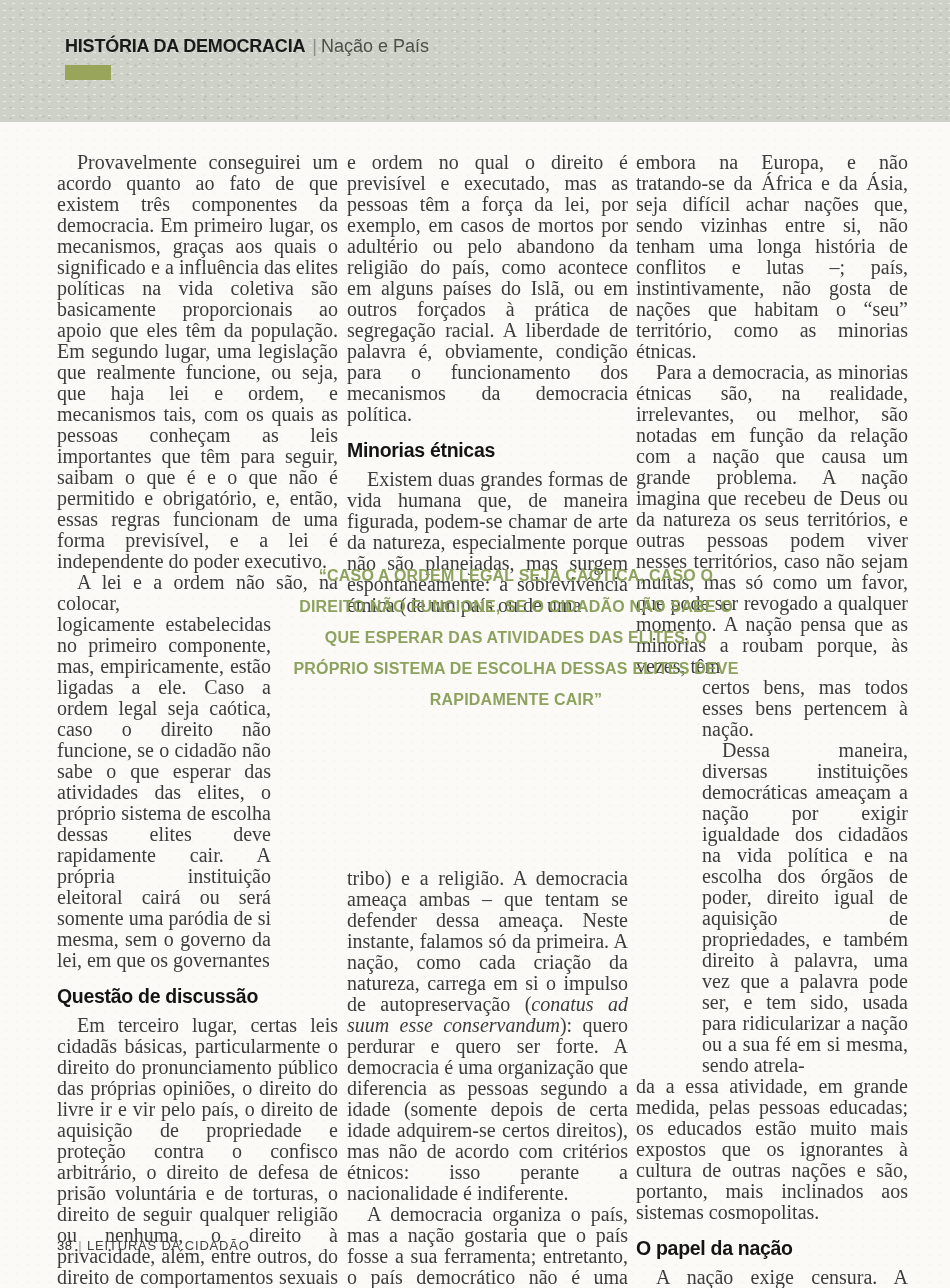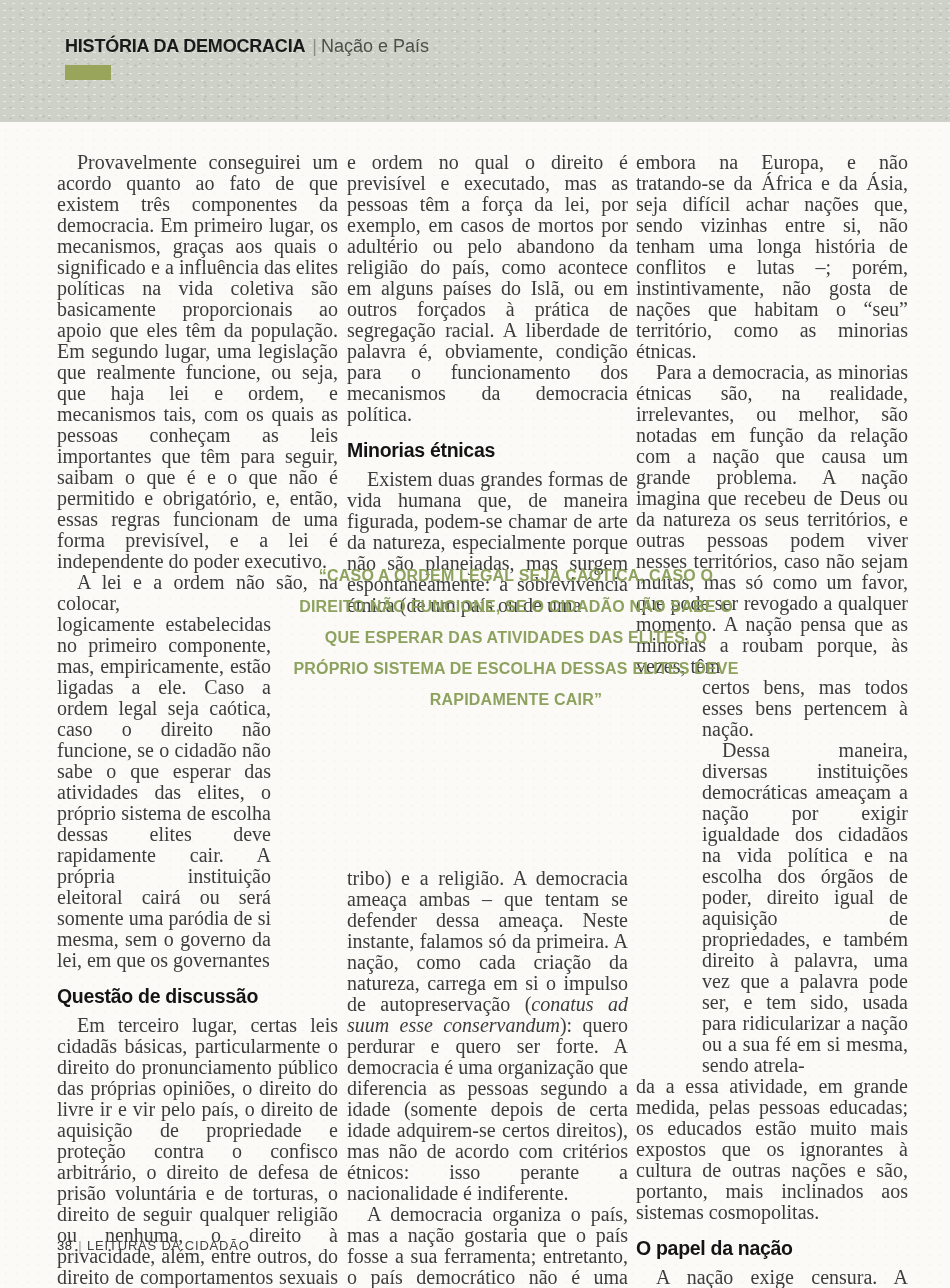--- a/index.html
+++ b/index.html
@@ -97,21 +97,21 @@
     <section class="col col2">
       <p class="bt">e ordem no qual o direito é previsível e executado, mas as pessoas têm a força da lei, por exemplo, em casos de mortos por adultério ou pelo abandono da religião do país, como acontece em alguns países do Islã, ou em outros forçados à prática de segregação racial. A liberdade de palavra é, obviamente, condição para o funcionamento dos mecanismos da democracia política.</p>
       <h2 class="heading">Minorias étnicas</h2>
       <p class="bt indent">Existem duas grandes formas de vida humana que, de maneira figurada, podem-se chamar de arte da natureza, especialmente porque não são planejadas, mas surgem espontaneamente: a sobrevivência étnica (de um país ou de uma</p>
       <div class="quote-gap"></div>
       <p class="bt"><span>tribo) e a religião. A democracia ameaça ambas – que tentam se defender dessa ameaça. Neste instante, falamos só da primeira. A nação, como cada criação da natureza, carrega em si o impulso de autopreservação (</span><em class="latin">conatus ad suum esse conservandum</em><span>): quero perdurar e quero ser forte. A democracia é uma organização que diferencia as pessoas segundo a idade (somente depois de certa idade adquirem-se certos direitos), mas não de acordo com critérios étnicos: isso perante a nacionalidade é indiferente.</span></p>
       <p class="bt indent">A democracia organiza o país, mas a nação gostaria que o país fosse a sua ferramenta; entretanto, o país democrático não é uma ferramenta da nação, mas da comunidade de cidadãos. Disso a nação não gosta. A nação não é necessariamente inimiga de todas as outras nações –</p>
     </section>
 
     <section class="col col3">
-      <p class="bt">embora na Europa, e não tratando-se da África e da Ásia, seja difícil achar nações que, sendo vizinhas entre si, não tenham uma longa história de conflitos e lutas –; porém, instintivamente, não gosta de nações que habitam o “seu” território, como as minorias étnicas.</p>
+      <p class="bt">embora na Europa, e não tratando-se da África e da Ásia, seja difícil achar nações que, sendo vizinhas entre si, não tenham uma longa história de conflitos e lutas –; país, instintivamente, não gosta de nações que habitam o “seu” território, como as minorias étnicas.</p>
       <p class="bt indent">Para a democracia, as minorias étnicas são, na realidade, irrelevantes, ou melhor, são notadas em função da relação com a nação que causa um grande problema. A nação imagina que recebeu de Deus ou da natureza os seus territórios, e outras pessoas podem viver nesses territórios, caso não sejam muitas, mas só como um favor, que pode ser revogado a qualquer momento. A nação pensa que as minorias a roubam porque, às vezes, têm</p>
       <div class="narrow-block">
         <p class="bt">certos bens, mas todos esses bens pertencem à nação.</p>
         <p class="bt indent">Dessa maneira, diversas instituições democráticas ameaçam a nação por exigir igualdade dos cidadãos na vida política e na escolha dos órgãos de poder, direito igual de aquisição de propriedades, e também direito à palavra, uma vez que a palavra pode ser, e tem sido, usada para ridicularizar a nação ou a sua fé em si mesma, sendo atrela-</p>
       </div>
       <p class="bt">da a essa atividade, em grande medida, pelas pessoas educadas; os educados estão muito mais expostos que os ignorantes à cultura de outras nações e são, portanto, mais inclinados aos sistemas cosmopolitas.</p>
       <h2 class="heading">O papel da nação</h2>
       <p class="bt indent">A nação exige censura. A democracia enfraquece a nação, e esta, como cada ser, coletivo ou individual, não gosta de estar enfraquecida. A nação não precisa ter ideologia, na possibilidade de que só sua existência lhe baste, mas a cria com grande facilidade quando é necessária, e, usualmente, ela é necessária. É fácil, entretanto, colocar o objeto contra um artigo tão esquematizado. “Como é, então”, pode-se perguntar, “que não tivemos, nas histórias de nossa longa</p>
     </section>
 

